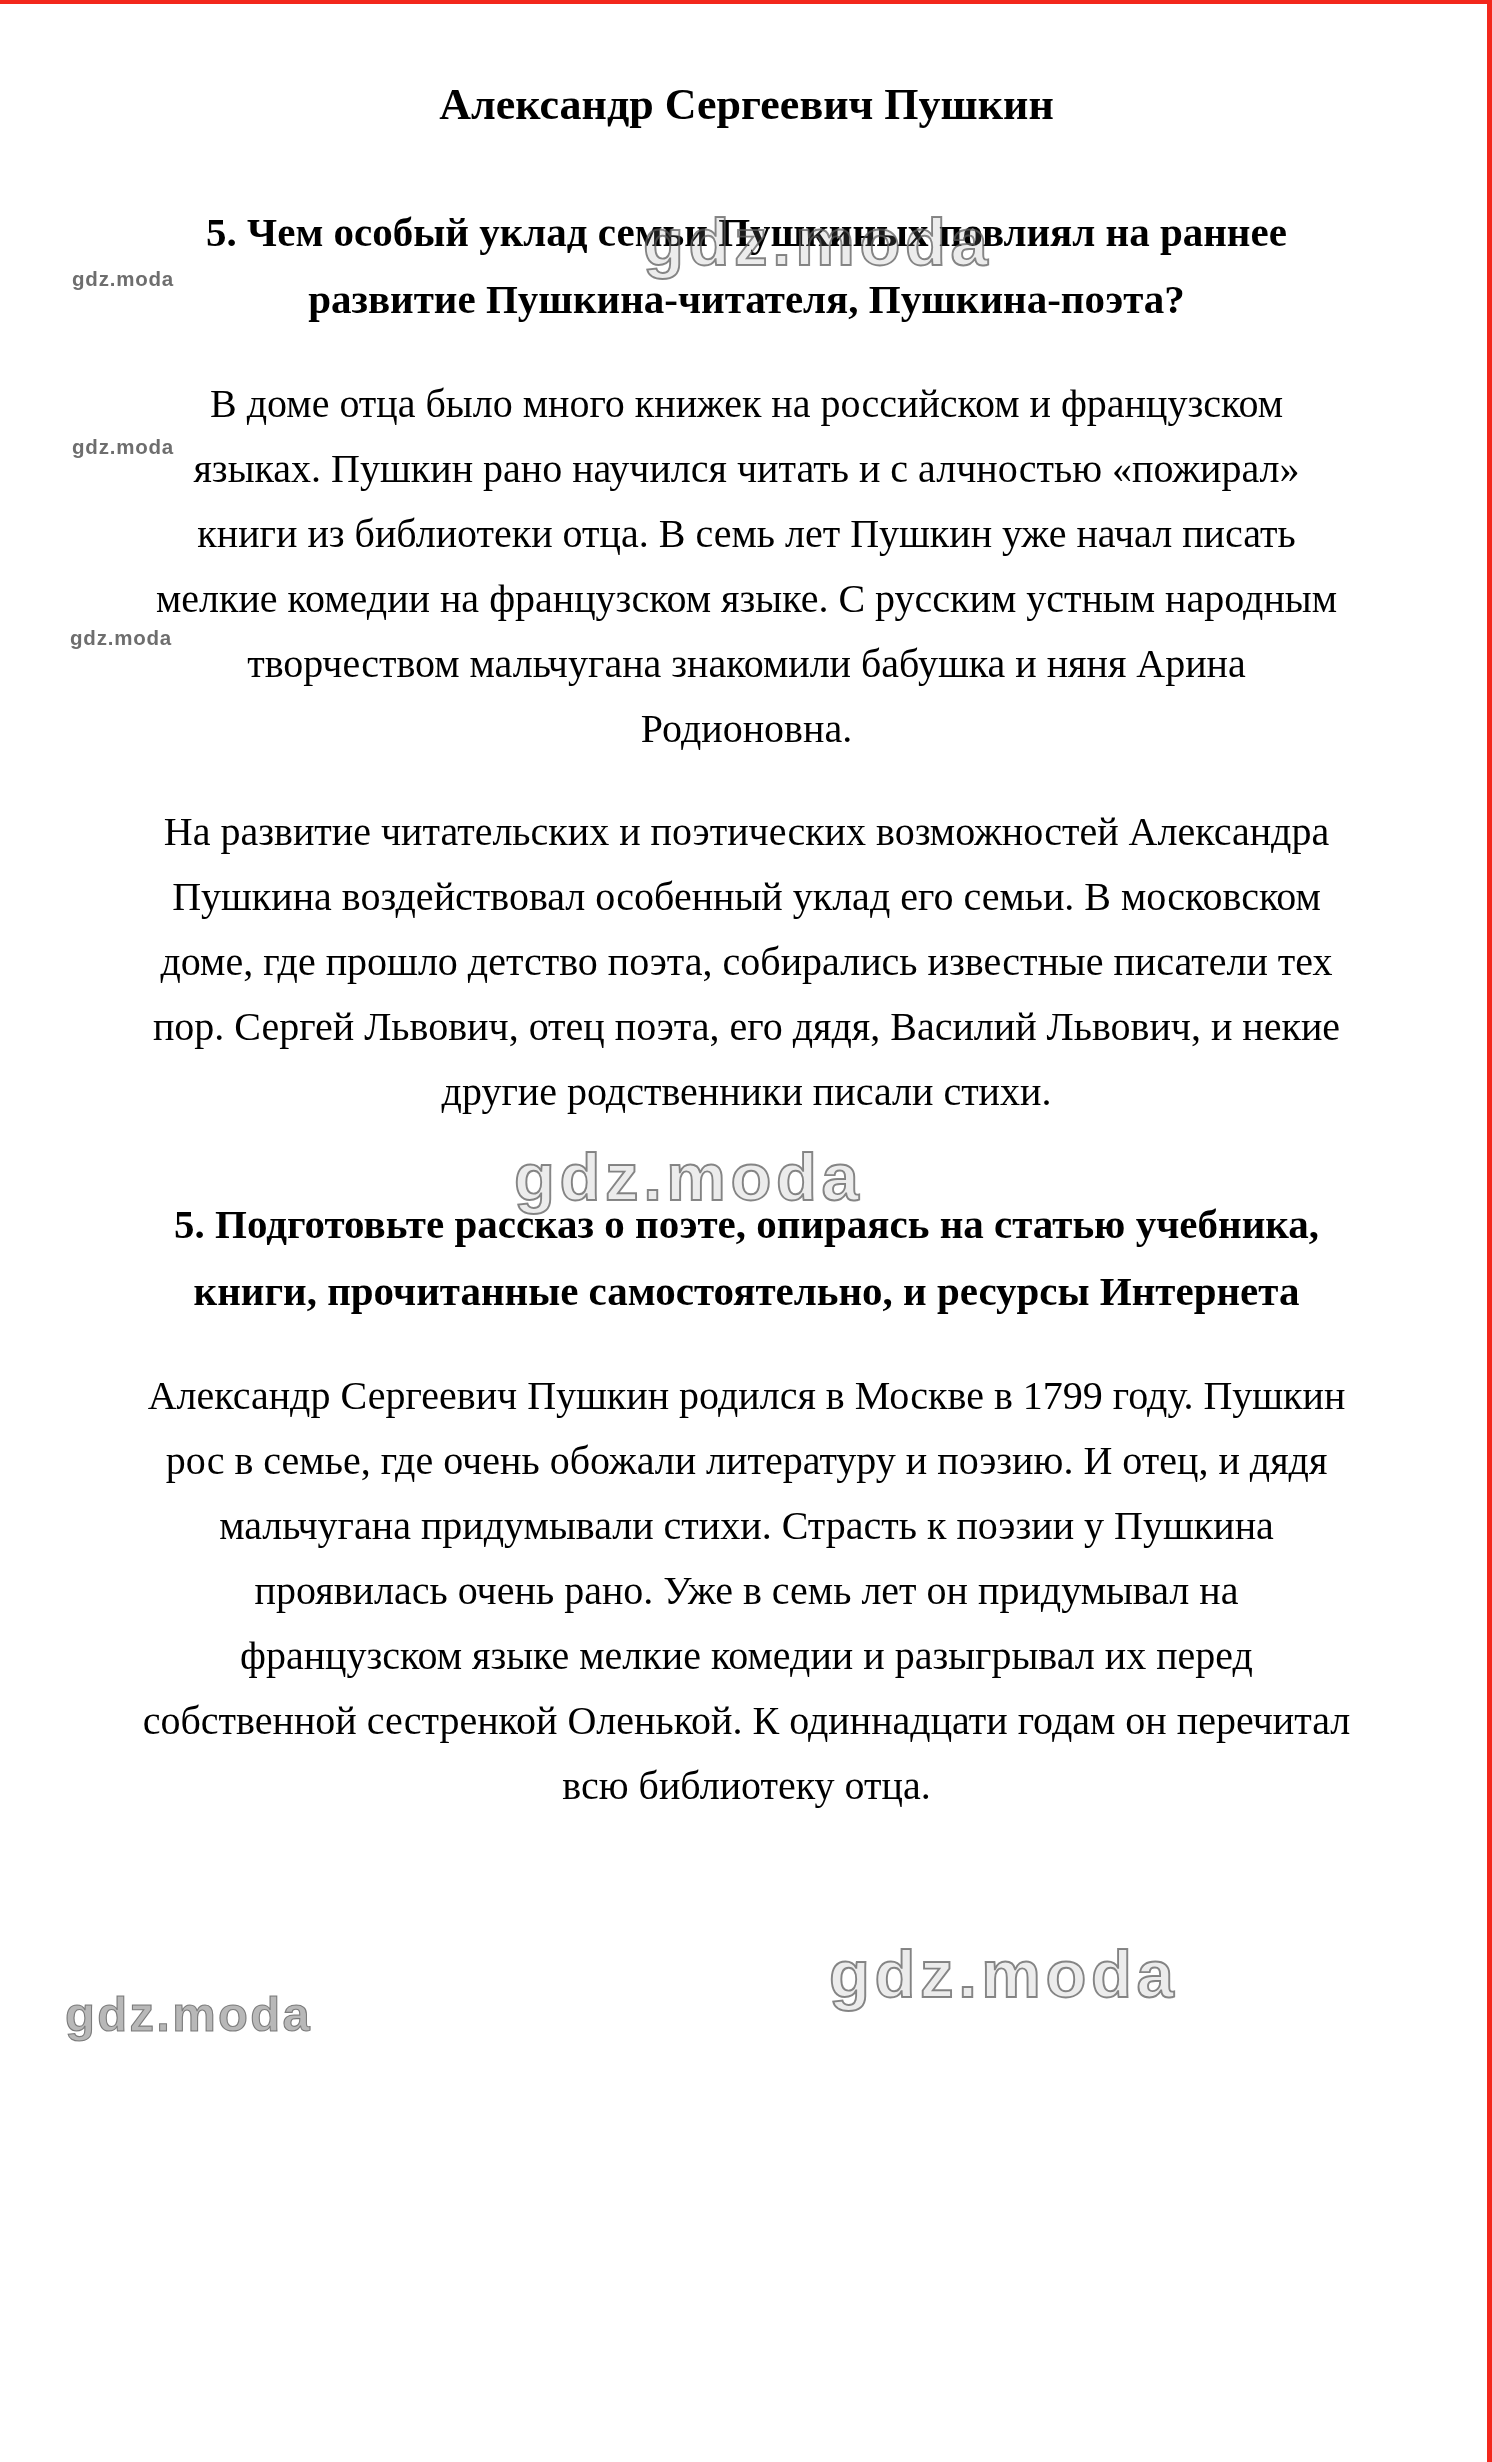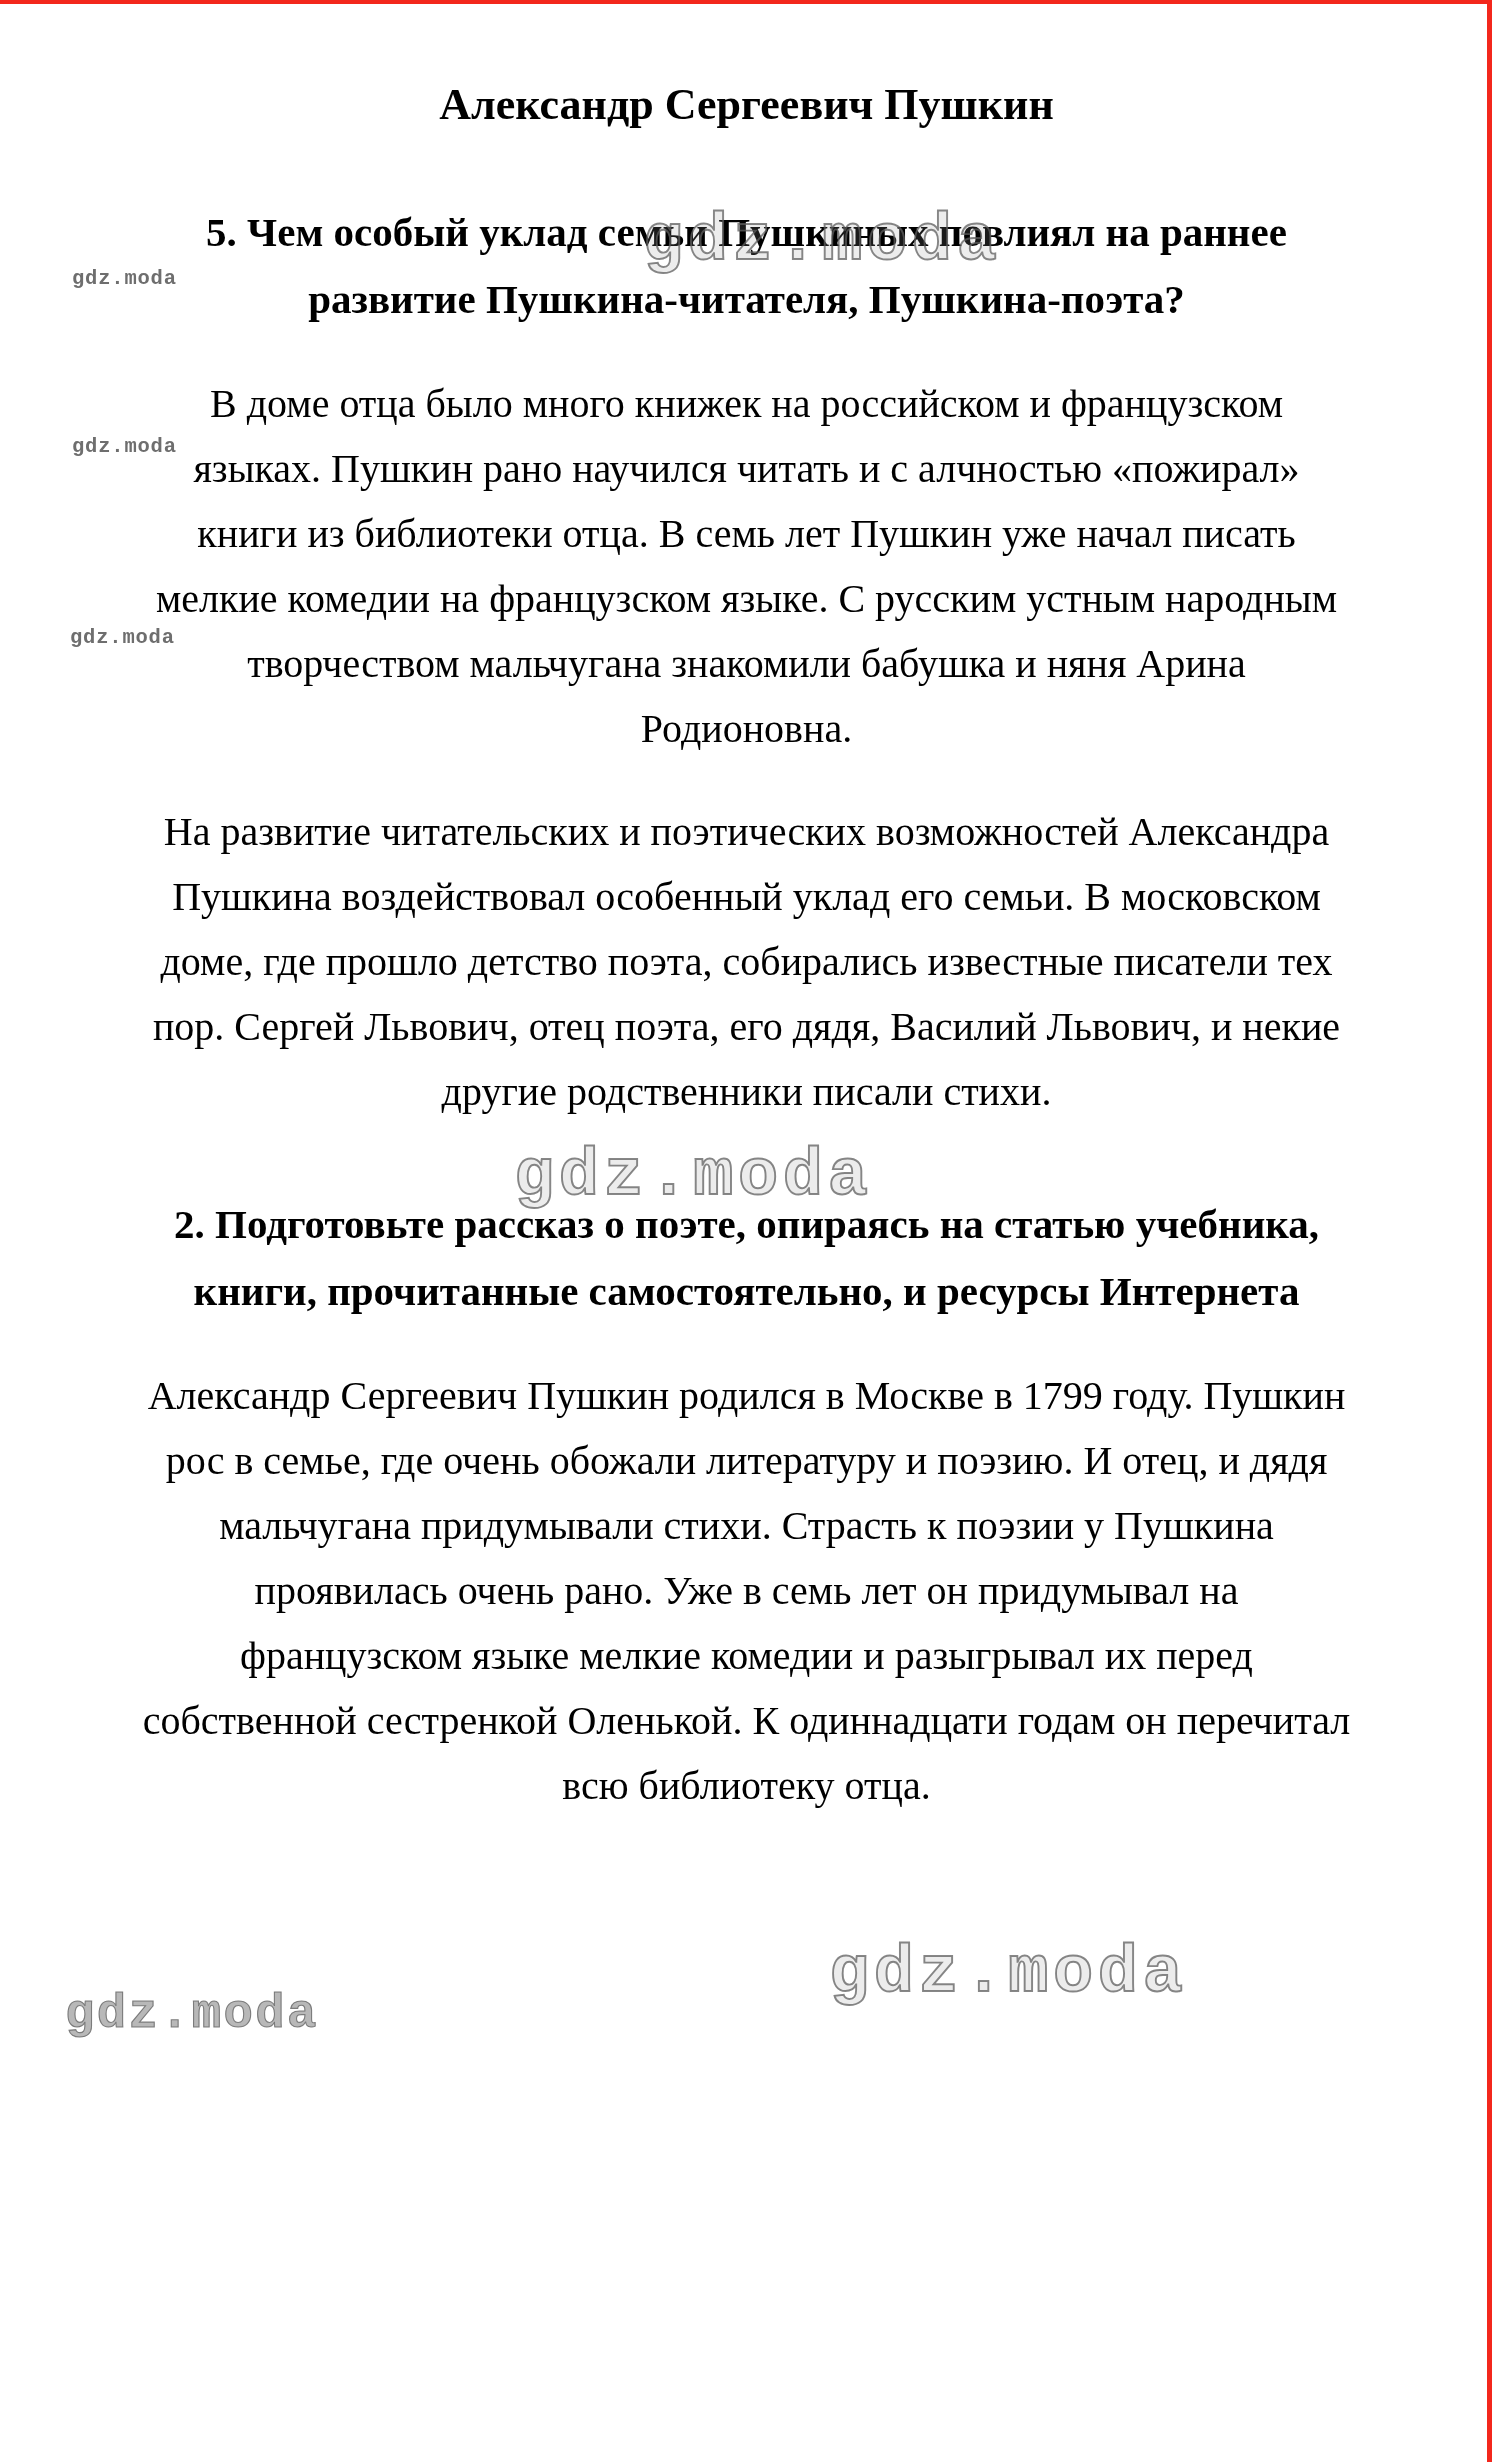--- a/index.html
+++ b/index.html
@@ -46,21 +46,21 @@
     font-size: 40px;
     line-height: 65px;
     margin: 38px 0 0 0;
     white-space: pre-line;
   }
   .wm {
     position: absolute;
     white-space: nowrap;
     pointer-events: none;
     z-index: 3;
-    font-family: Liberation Mono, monospace;
+    font-family: Liberation Sans, sans-serif;
     font-weight: bold;
   }
   .wm-small {
     font-size: 20.5px;
     letter-spacing: 0.8px;
     color: #6e6e6e;
   }
   .wm-large {
     font-size: 67px;
     letter-spacing: 4.6px;
@@ -89,21 +89,21 @@
 книги из библиотеки отца. В семь лет Пушкин уже начал писать
 мелкие комедии на французском языке. С русским устным народным
 творчеством мальчугана знакомили бабушка и няня Арина
 Родионовна.</p>
     <p class="body-par">На развитие читательских и поэтических возможностей Александра
 Пушкина воздействовал особенный уклад его семьи. В московском
 доме, где прошло детство поэта, собирались известные писатели тех
 пор. Сергей Львович, отец поэта, его дядя, Василий Львович, и некие
 другие родственники писали стихи.</p>
 
-    <h3 class="question">2. Подготовьте рассказ о поэте, опираясь на статью учебника,
+    <h3 class="question">5. Подготовьте рассказ о поэте, опираясь на статью учебника,
 книги, прочитанные самостоятельно, и ресурсы Интернета</h3>
     <p class="body-par">Александр Сергеевич Пушкин родился в Москве в 1799 году. Пушкин
 рос в семье, где очень обожали литературу и поэзию. И отец, и дядя
 мальчугана придумывали стихи. Страсть к поэзии у Пушкина
 проявилась очень рано. Уже в семь лет он придумывал на
 французском языке мелкие комедии и разыгрывал их перед
 собственной сестренкой Оленькой. К одиннадцати годам он перечитал
 всю библиотеку отца.</p>
   </div>
 

